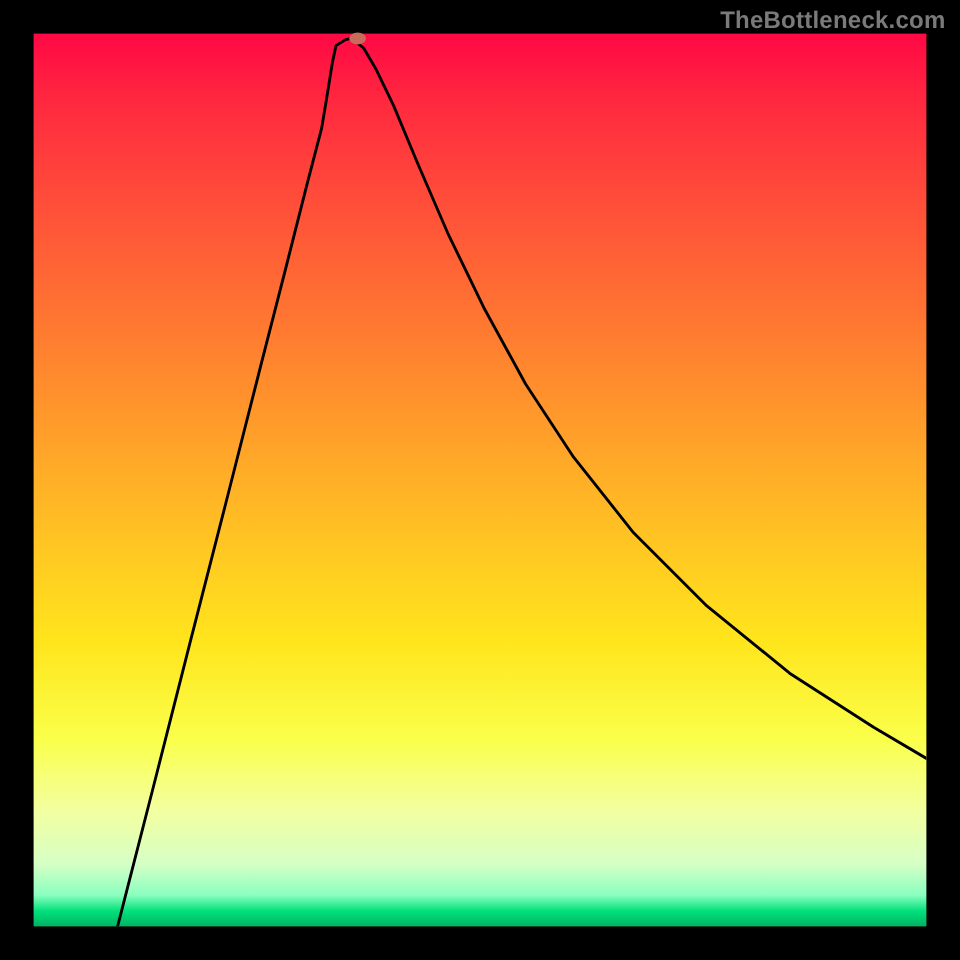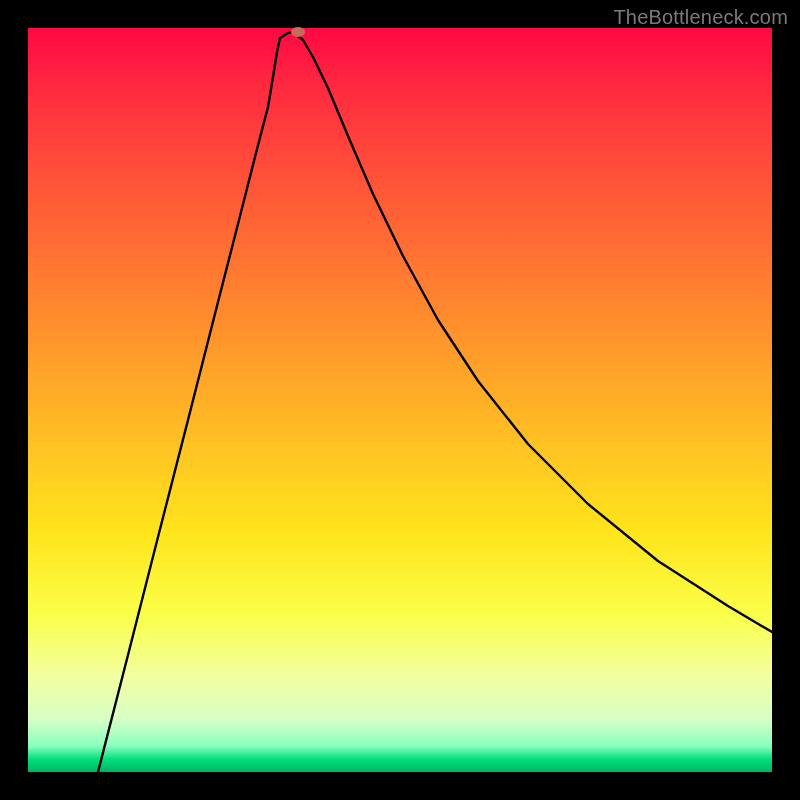--- a/index.html
+++ b/index.html
@@ -35,21 +35,21 @@
       #00b464 100%
     );
   }
   .watermark {
     position: absolute;
     top: 6px;
     right: 12px;
     color: #7a7a7a;
     font-size: 20px;
     letter-spacing: 0.2px;
-    font-weight: 400;
+    font-weight: 700;
   }
   svg.curve {
     position: absolute;
     left: 0;
     top: 0;
     width: 744px;
     height: 744px;
     pointer-events: none;
   }
   .dot {

